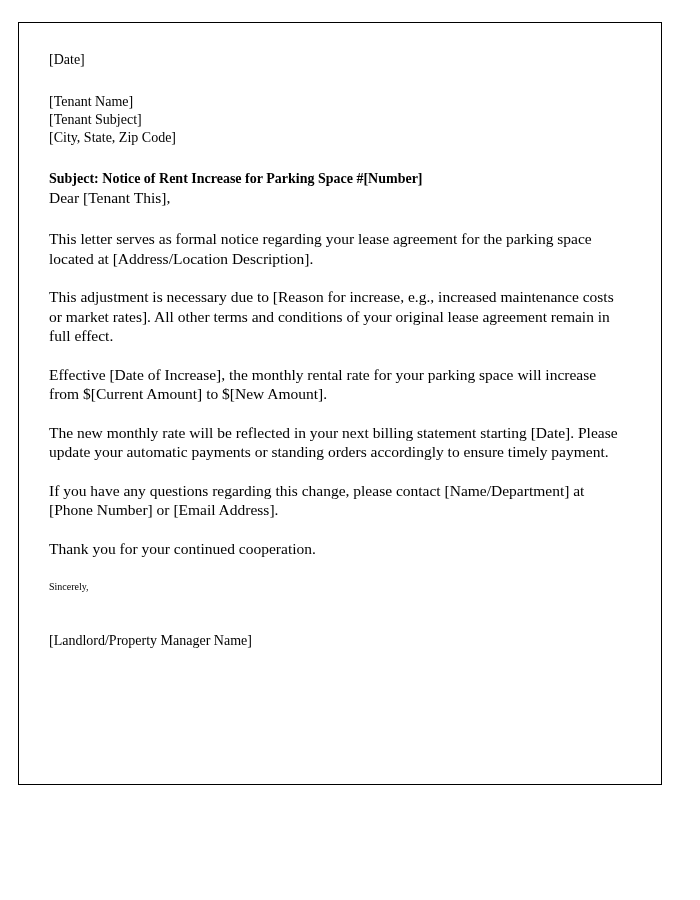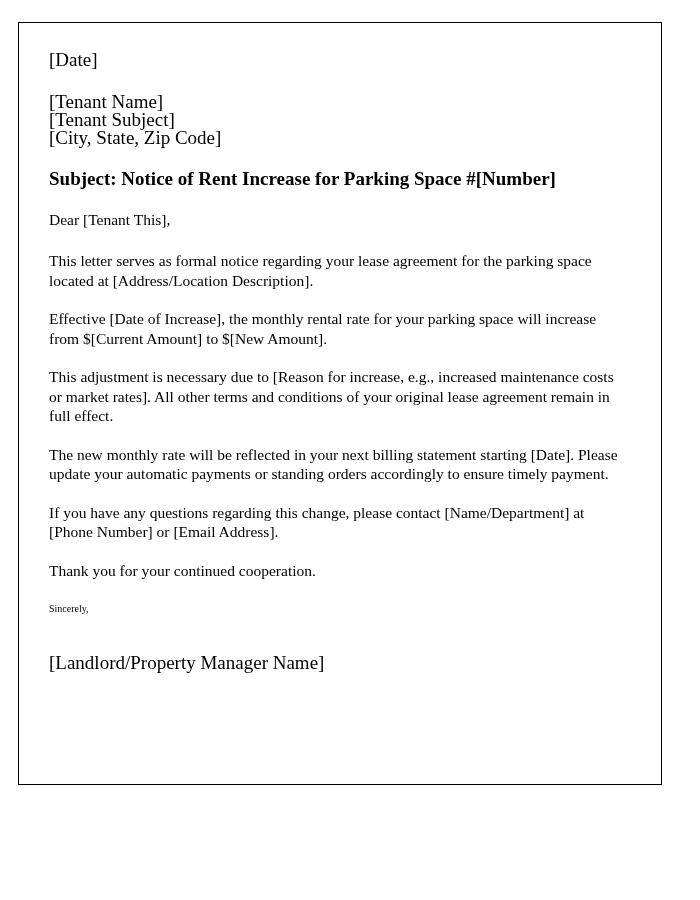--- a/index.html
+++ b/index.html
@@ -26,38 +26,37 @@
     width: 644px;
     height: 763px;
     border: 1px solid #000000;
     box-sizing: border-box;
     background: #ffffff;
   }
   .letter-body {
     padding: 28px 34px 0 30px;
   }
   .line {
-    font-size: 19px;
+    font-size: 14px;
     line-height: 18px;
     color: #000000;
   }
   .date-line {
     margin-bottom: 24px;
   }
   .address-block {
     margin-bottom: 22px;
   }
   .address-block .line {
     white-space: nowrap;
   }
   .subject {
     font-weight: bold;
-    font-size: 19px;
+    font-size: 14px;
     line-height: 19px;
-    margin-bottom: 22px;
   }
   .salutation {
     font-size: 15.5px;
     line-height: 19px;
     margin-bottom: 22px;
   }
   p.para {
     font-size: 15.5px;
     line-height: 19.5px;
     margin: 0 0 19px 0;
@@ -88,22 +87,22 @@
         <div class="line">[Tenant Name]</div>
         <div class="line">[Tenant Subject]</div>
         <div class="line">[City, State, Zip Code]</div>
       </div>
 
       <div class="subject">Subject: Notice of Rent Increase for Parking Space #[Number]</div>
 
       <div class="salutation">Dear [Tenant This],</div>
 
       <p class="para">This letter serves as formal notice regarding your lease agreement for the parking space located at [Address/Location Description].</p>
+      <p class="para">This adjustment is necessary due to [Reason for increase, e.g., increased maintenance costs or market rates]. All other terms and conditions of your original lease agreement remain in full effect.</p>
       <p class="para">Effective [Date of Increase], the monthly rental rate for your parking space will increase from $[Current Amount] to $[New Amount].</p>
-      <p class="para">This adjustment is necessary due to [Reason for increase, e.g., increased maintenance costs or market rates]. All other terms and conditions of your original lease agreement remain in full effect.</p>
       <p class="para">The new monthly rate will be reflected in your next billing statement starting [Date]. Please update your automatic payments or standing orders accordingly to ensure timely payment.</p>
       <p class="para">If you have any questions regarding this change, please contact [Name/Department] at [Phone Number] or [Email Address].</p>
       <p class="para">Thank you for your continued cooperation.</p>
 
       <div class="closing">Sincerely,</div>
 
       <div class="signature-block">
         <div class="line">[Landlord/Property Manager Name]</div>
       </div>
 

